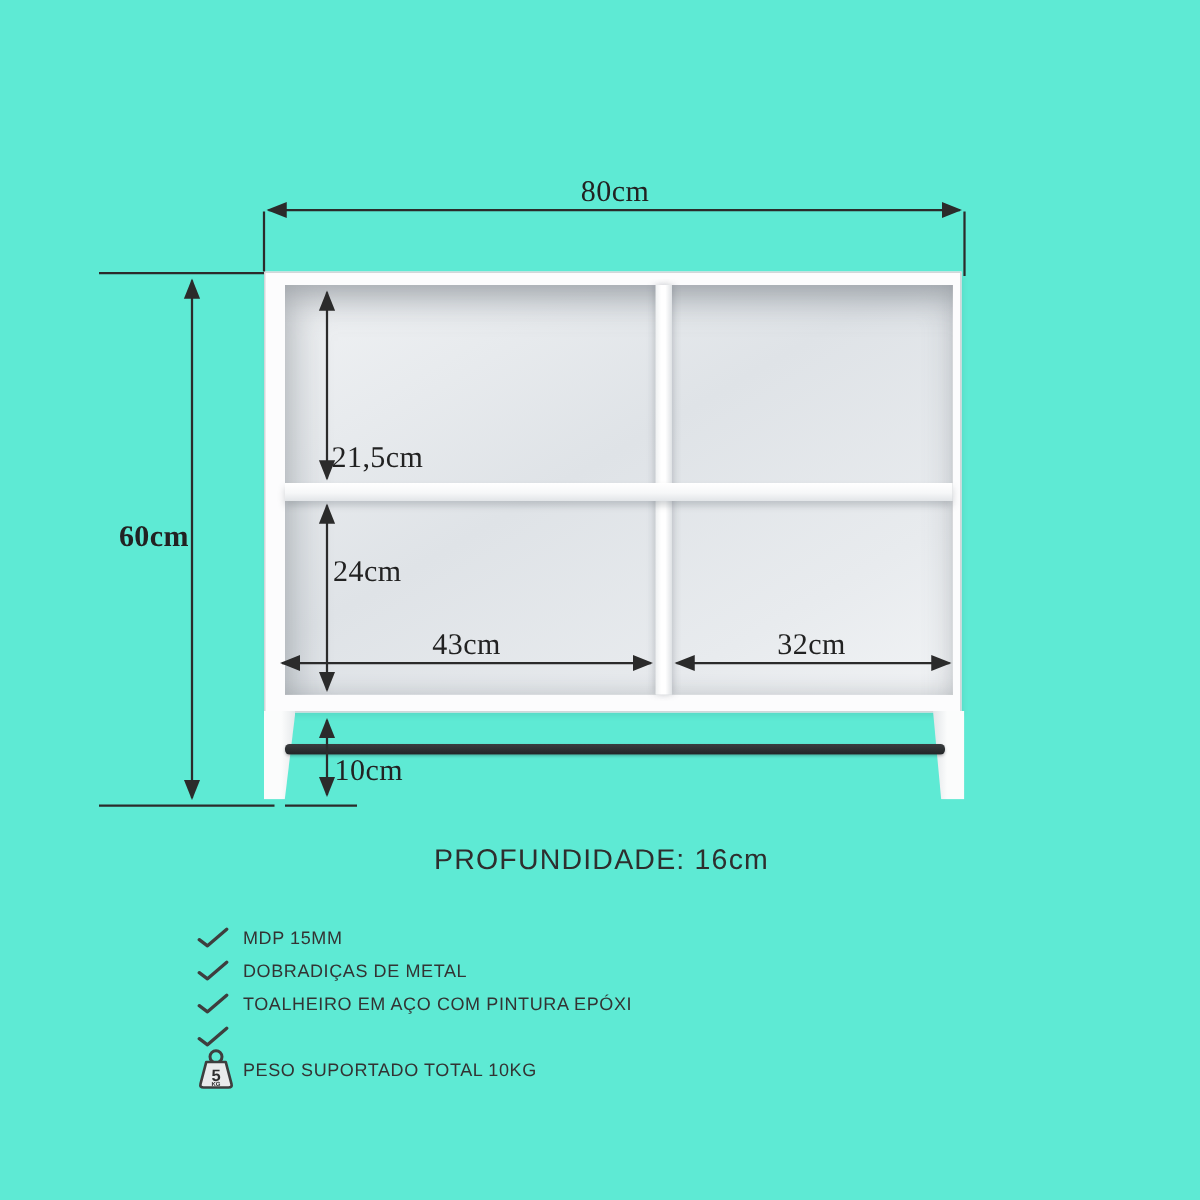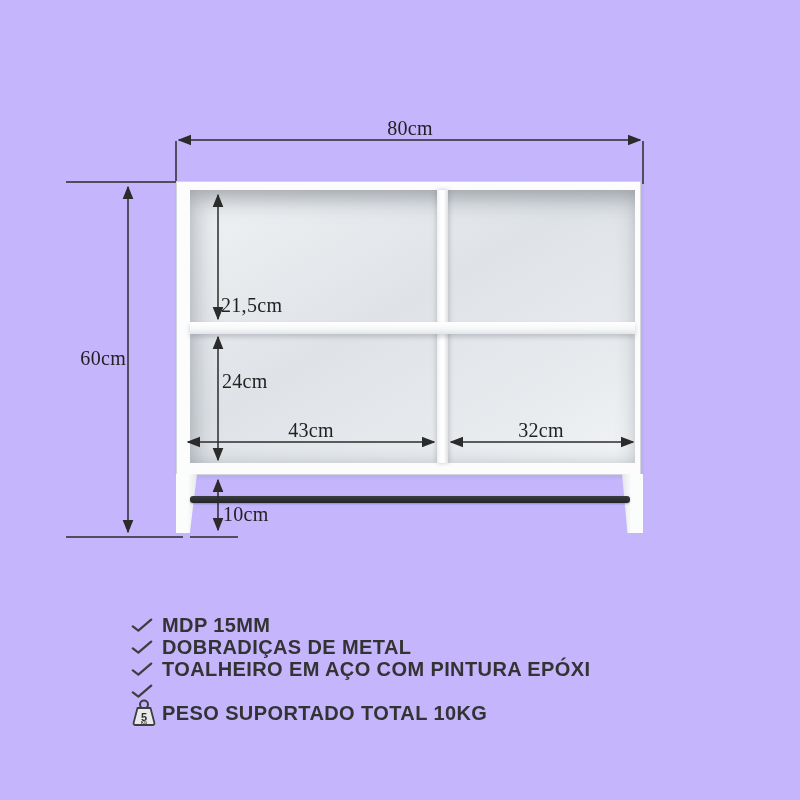--- a/index.html
+++ b/index.html
@@ -1,17 +1,17 @@
 <!DOCTYPE html>
 <html><head>
 <meta charset="utf-8">
 <style>
   html,body{margin:0;padding:0;background:#ffffff;}
   .stage{
-    position:relative;width:800px;height:800px;background:#c4b5fd;
+    position:relative;width:800px;height:800px;background:#5eead4;
     overflow:hidden;font-family:"Liberation Sans","DejaVu Sans",sans-serif;
   }
   
   .cab-body{
     position:absolute;left:176px;top:181px;width:465px;height:294px;
     background:#fcfcfd;border:1px solid #d3d6d9;box-sizing:border-box;
     box-shadow:1px 2px 4px rgba(0,0,0,0.07);
   }
   .cab-interior{
     position:absolute;left:13px;top:8px;right:5px;bottom:11px;
@@ -49,42 +49,41 @@
   }
   
   svg.dims{position:absolute;left:0;top:0;z-index:4;}
   
   .dlabel{
     position:absolute;z-index:5;white-space:nowrap;color:#222;
     font-family:"Liberation Serif","DejaVu Serif",serif;
     font-size:20px;line-height:22px;letter-spacing:0.3px;
   }
   .lbl-80 {left:410px;top:117px;transform:translateX(-50%);}
-  .lbl-60 {right:674px;top:347px;}
+  .lbl-60 {right:674px;top:347px;font-weight:bold;}
   .lbl-215{left:221px;top:249px;margin-top:45px;}
   .lbl-24 {left:222px;top:370px;}
   .lbl-43 {left:311px;top:419px;transform:translateX(-50%);}
   .lbl-32 {left:541px;top:419px;transform:translateX(-50%);}
   .lbl-10 {left:223px;top:503px;}
   
   .depth{
     position:absolute;left:401px;top:563px;transform:translateX(-50%);z-index:5;
     font-size:19px;letter-spacing:0.8px;color:#2e2e2e;white-space:nowrap;
   }
   
   .features{
     position:absolute;left:131px;top:614px;z-index:5;
     display:flex;flex-direction:column;
   }
   .feat-row{display:flex;align-items:center;height:22px;}
   .feat-icon{width:26px;display:flex;justify-content:flex-start;align-items:center;flex-shrink:0;}
   .feat-label{
-    margin-left:5px;font-size:20px;letter-spacing:0.4px;color:#333;
+    margin-left:5px;font-size:12px;letter-spacing:0.4px;color:#333;
     white-space:nowrap;
-    font-weight:bold;
   }
 </style>
 </head>
 <body>
 
 <div class="stage">
 
   <div>
     <div class="cab-body">
       <div class="cab-interior"></div>
@@ -126,20 +125,21 @@
   </svg>
 
   <div class="dlabel lbl-80">80cm</div>
   <div class="dlabel lbl-60">60cm</div>
   <div class="dlabel lbl-215">21,5cm</div>
   <div class="dlabel lbl-24">24cm</div>
   <div class="dlabel lbl-43">43cm</div>
   <div class="dlabel lbl-32">32cm</div>
   <div class="dlabel lbl-10">10cm</div>
 
+  <div class="depth">PROFUNDIDADE: 16cm</div>
 
   <div class="features">
 
     <div class="feat-row">
       <span class="feat-icon">
         <svg width="22" height="15" viewBox="0 0 24 16">
           <path d="M2 9 L8 13.5 L22 1.5" fill="none" stroke="#3e3e3e" stroke-width="2.4" stroke-linecap="round" stroke-linejoin="round"></path>
         </svg>
       </span>
       <span class="feat-label">MDP 15MM</span>

